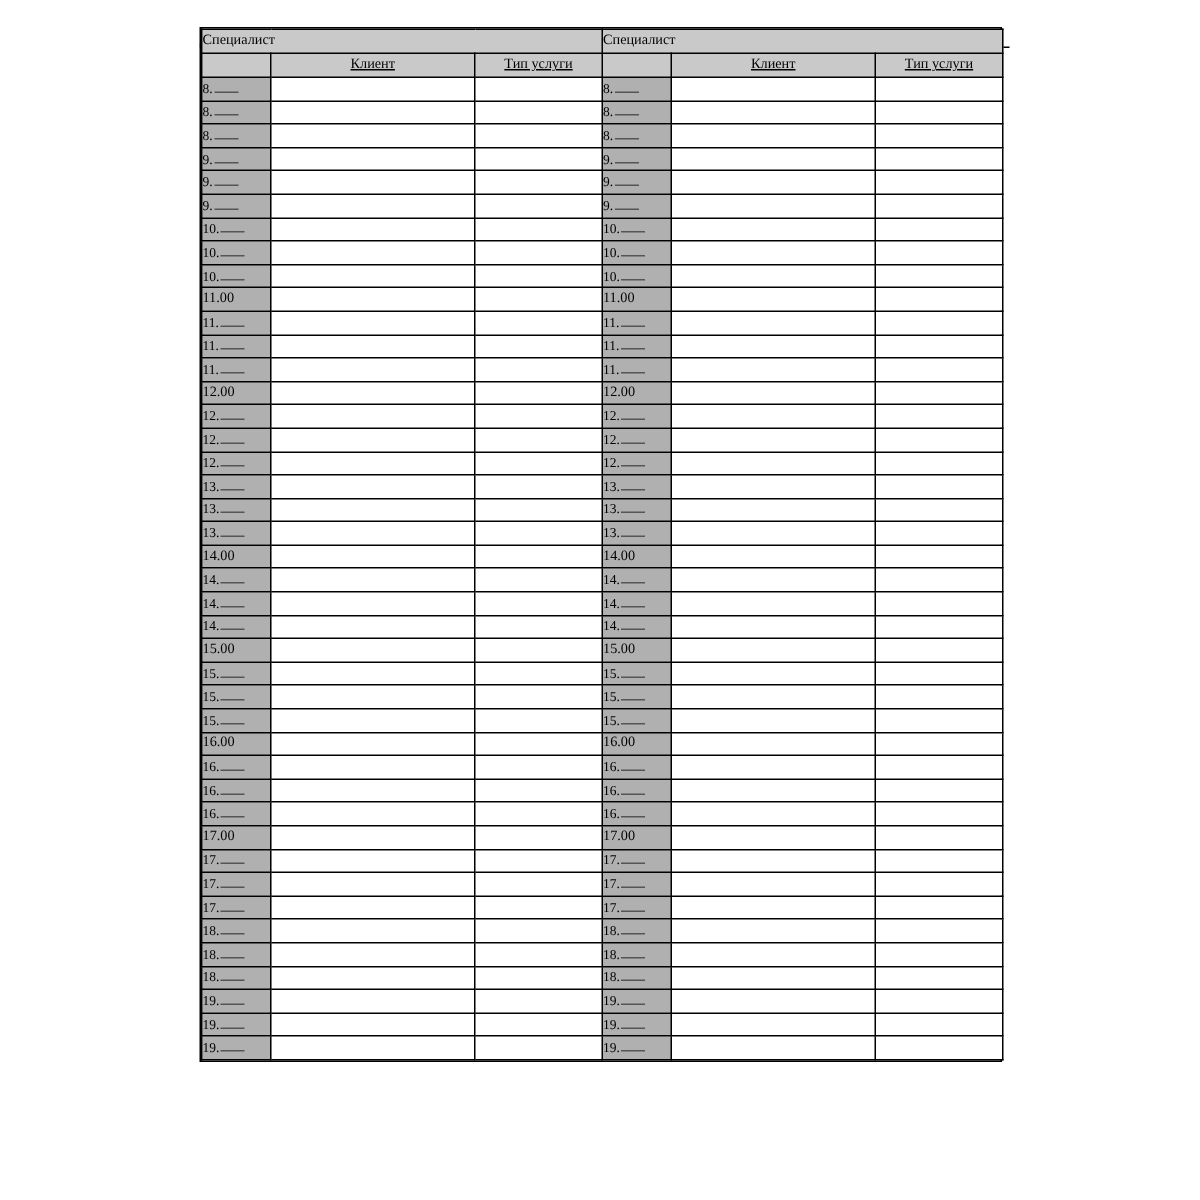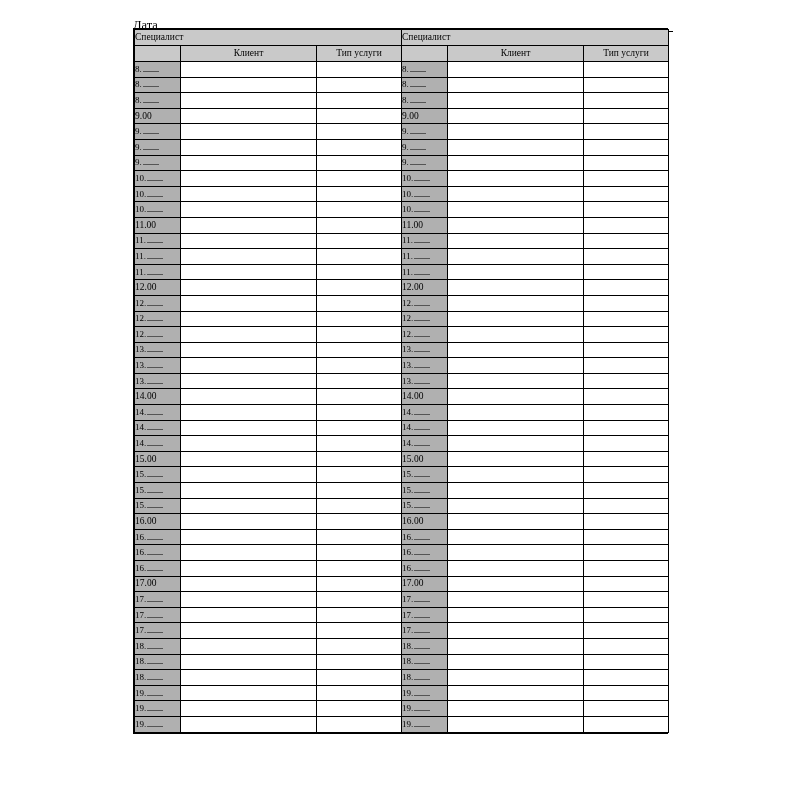--- a/index.html
+++ b/index.html
@@ -36,21 +36,21 @@
     white-space: nowrap;
   }
   .date-line {
     flex: 1;
     border-bottom: 1.4px solid #000;
     height: 11px;
   }
   .sheet {
     position: absolute;
     left: 133px;
-    top: 28px;
+    top: 18px;
     width: 535px;
     border: 1.6px solid #000;
     box-sizing: border-box;
     background: #fff;
   }
   table.grid {
     border-collapse: collapse;
     table-layout: fixed;
     width: 100%;
   }
@@ -70,20 +70,21 @@
     padding-left: 2px;
     text-align: left;
     border-bottom: 0.8px solid #000 !important;
   }
   .hdr-cell {
     background: #c9c9c9;
     font-size: 10.5px;
     height: 15px;
     text-align: center;
     border-bottom: 1.5px solid #000 !important;
+    text-decoration: underline;
   }
   .time-cell {
     background: #b0b0b0;
     font-size: 9.5px;
     padding-left: 2px;
     height: 14.6px;
     text-align: left;
     white-space: nowrap;
   }
   .time-cell.sub {
@@ -161,28 +162,20 @@
             <td class="blank-cell"></td>
           </tr>
           <tr>
             <td class="time-cell sub">8.<span class="wline"></span></td>
             <td class="blank-cell"></td>
             <td class="blank-cell"></td>
             <td class="time-cell sub mid-sep">8.<span class="wline"></span></td>
             <td class="blank-cell"></td>
             <td class="blank-cell"></td>
           </tr>
-          <tr class="group-start">
-            <td class="time-cell">9.00</td>
-            <td class="blank-cell"></td>
-            <td class="blank-cell"></td>
-            <td class="time-cell mid-sep">9.00</td>
-            <td class="blank-cell"></td>
-            <td class="blank-cell"></td>
-          </tr>
           <tr>
             <td class="time-cell sub">9.<span class="wline"></span></td>
             <td class="blank-cell"></td>
             <td class="blank-cell"></td>
             <td class="time-cell sub mid-sep">9.<span class="wline"></span></td>
             <td class="blank-cell"></td>
             <td class="blank-cell"></td>
           </tr>
           <tr>
             <td class="time-cell sub">9.<span class="wline"></span></td>

